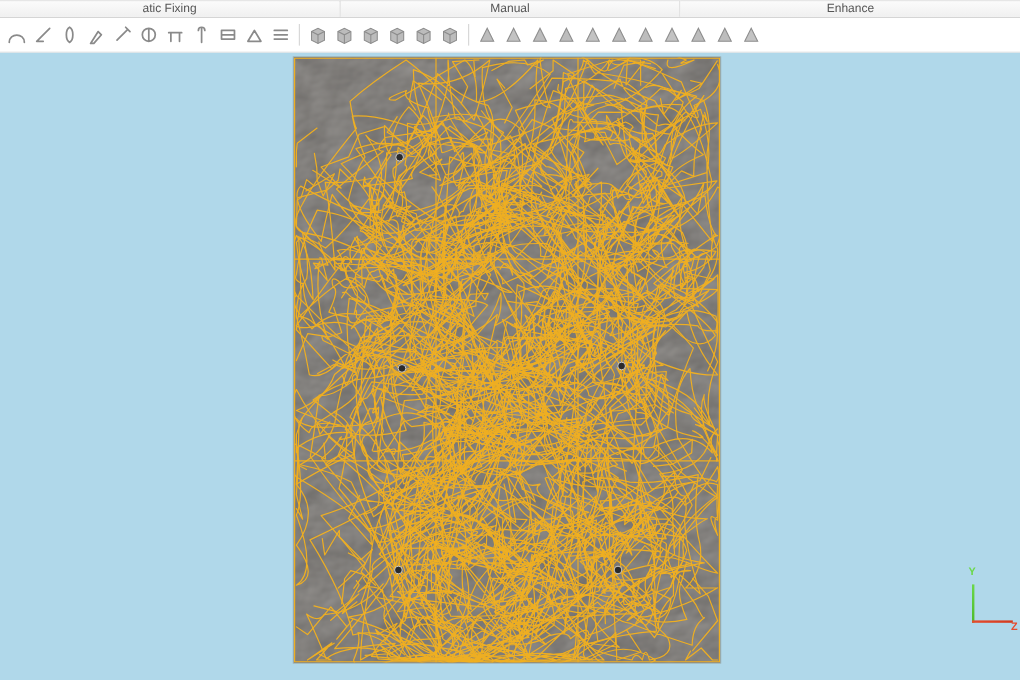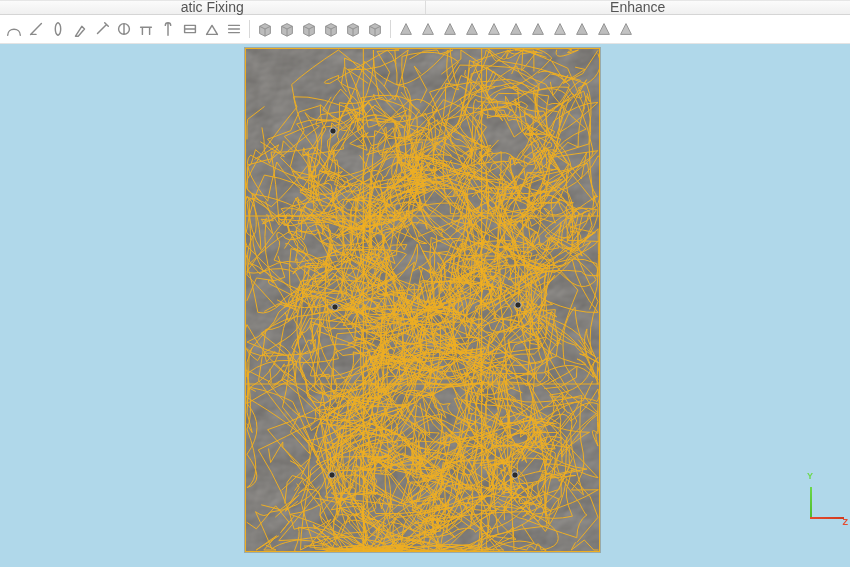--- a/index.html
+++ b/index.html
@@ -18,21 +18,21 @@
   .tabbar {
     display: flex;
     height: 14px;
     border-bottom: 1px solid #d5d5d5;
     background: #fefefe;
   }
   .tab {
     flex: 1;
     text-align: center;
     line-height: 13px;
-    font-size: 14px;
+    font-size: 10px;
     color: #555;
     border-right: 1px solid #dcdcdc;
     border-top: 1px solid #e6e6e6;
     background: linear-gradient(#fbfbfb,#f0f0f0);
   }
   .tab:last-child { border-right: none; }
 
   
   .toolbar {
     display: flex;
@@ -104,20 +104,21 @@
   .gizmo .z-label {
     position:absolute; right:-2px; bottom:-4px;
     color:#e54c2f; font-size:9px; font-weight:600;
   }
 </style>
 </head>
 <body>
 
 <div class="tabbar">
   <div class="tab">atic Fixing</div>
+  <div class="tab">Manual</div>
   <div class="tab">Enhance</div>
 </div>
 
 <div class="toolbar" id="toolbar">
     <div class="tool">
       <svg viewBox="0 0 20 20">
         <g fill="none" stroke="#8a8a8a" stroke-width="1.6" stroke-linecap="round" stroke-linejoin="round">
           <path d="M3 17 C3 8 17 8 17 17"></path>
         </g>
       </svg>

